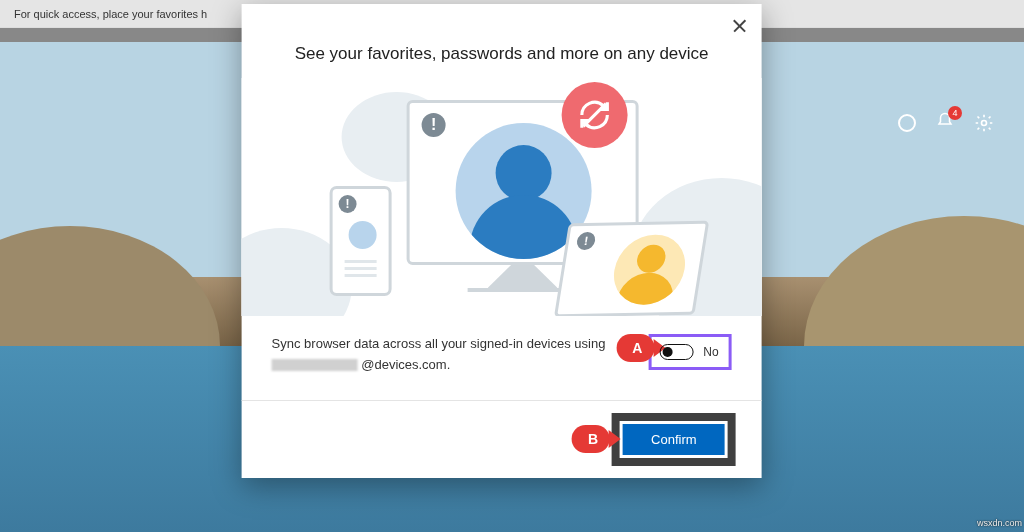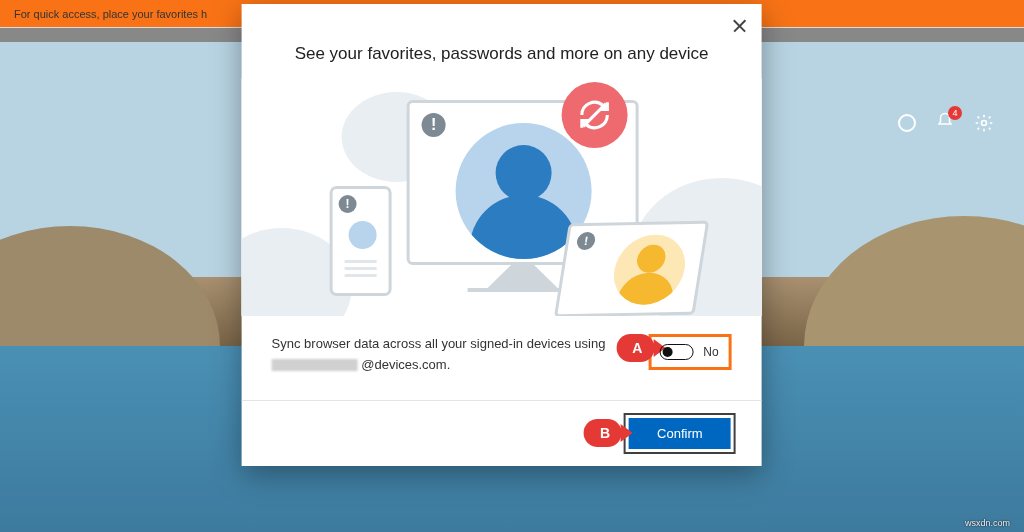--- a/index.html
+++ b/index.html
@@ -8,21 +8,21 @@
       width: 1024px;
       height: 532px;
       overflow: hidden;
       position: relative;
       background: #888;
     }
     .favorites-bar {
       position: absolute;
       top: 0; left: 0; right: 0;
       height: 28px;
-      background: #f97316;
+      background: #e5e5e5;
       border-bottom: 1px solid #ddd;
       font-size: 11px;
       color: #333;
       display: flex;
       align-items: center;
       padding-left: 14px;
     }
     .landscape {
       position: absolute;
       top: 42px; left: 0; right: 0; bottom: 0;
@@ -214,48 +214,48 @@
       margin-right: -6px;
     }
     .callout::after {
       content:""; position:absolute; right:-11px; top:50%;
       transform: translateY(-50%);
       border-left: 12px solid #e53935;
       border-top: 9px solid transparent;
       border-bottom: 9px solid transparent;
     }
     .toggle-area {
-      border: 3px solid #f97316;
+      border: 3px solid #8b5cf6;
       padding: 4px 10px 4px 8px;
       display:flex; align-items:center; gap:10px;
       height: 36px;
     }
     .toggle {
       width: 34px; height: 16px; border:1.5px solid #111;
       border-radius: 10px; position:relative; cursor:pointer;
     }
     .toggle::before {
       content:""; position:absolute; left:2px; top:1.5px;
       width:10px; height:10px; border-radius:50%; background:#111;
     }
     .toggle-label { font-size:12px; color:#333; }
     .footer {
       border-top:1px solid #e4e4e4;
       display:flex; justify-content:flex-end; align-items:center;
       padding: 12px 26px; gap: 8px;
     }
     .confirm-wrap {
-      border:2px solid #404040; padding:3px;
+      border:8px solid #404040; padding:3px;
     }
     .confirm-btn {
       background:#0067c0; color:#fff; border:none;
       font-size:13px; padding: 8px 28px; cursor:pointer;
     }
     .watermark {
-      position:absolute; bottom:4px; right:14px;
+      position:absolute; bottom:4px; right:2px;
       font-size:9px; color:#eee; text-shadow:0 0 2px #000;
     }
   </style>
 </head>
 <body>
 
 <div class="favorites-bar">
   <span>For quick access, place your favorites h</span>
 </div>
 

